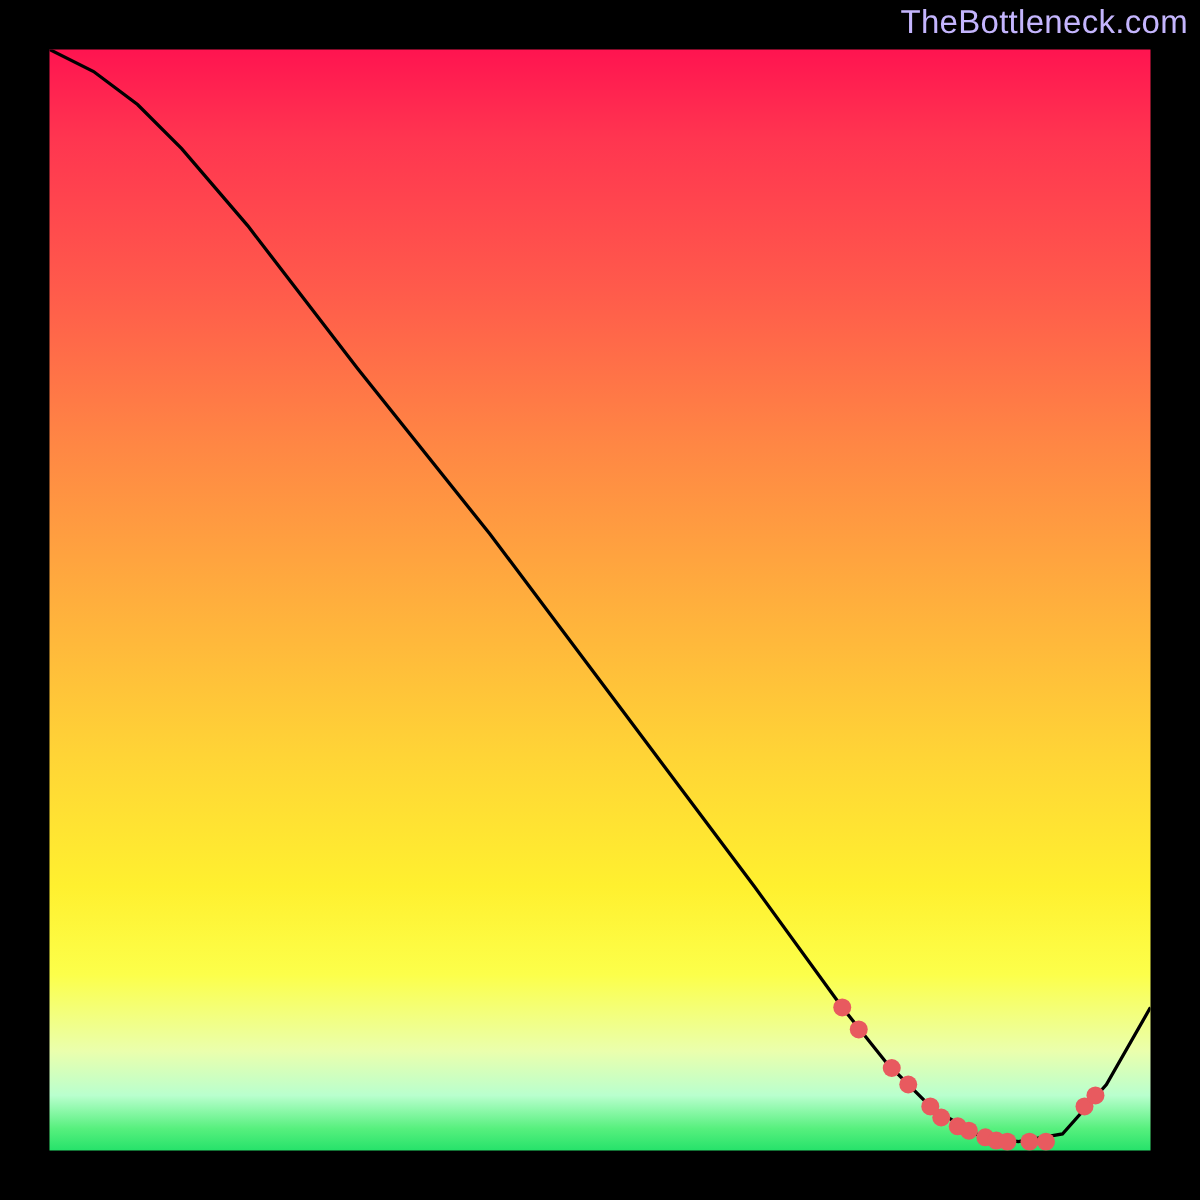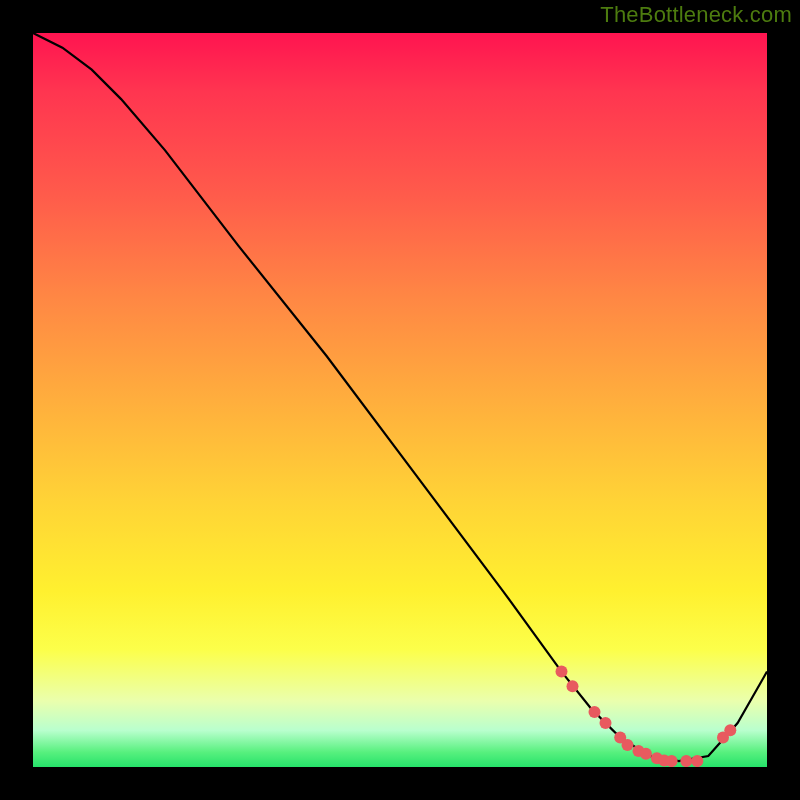--- a/index.html
+++ b/index.html
@@ -14,21 +14,21 @@
   .outer {
     position: relative;
     width: 800px;
     height: 800px;
     background: #000;
   }
   .watermark {
     position: absolute;
     top: 2px;
     right: 8px;
-    color: #4d7c0f;
+    color: #c4b5fd;
     font-size: 22px;
     font-weight: 500;
     letter-spacing: 0.2px;
     z-index: 5;
   }
   .plot {
     position: absolute;
     left: 33px;
     top: 33px;
     width: 734px;

